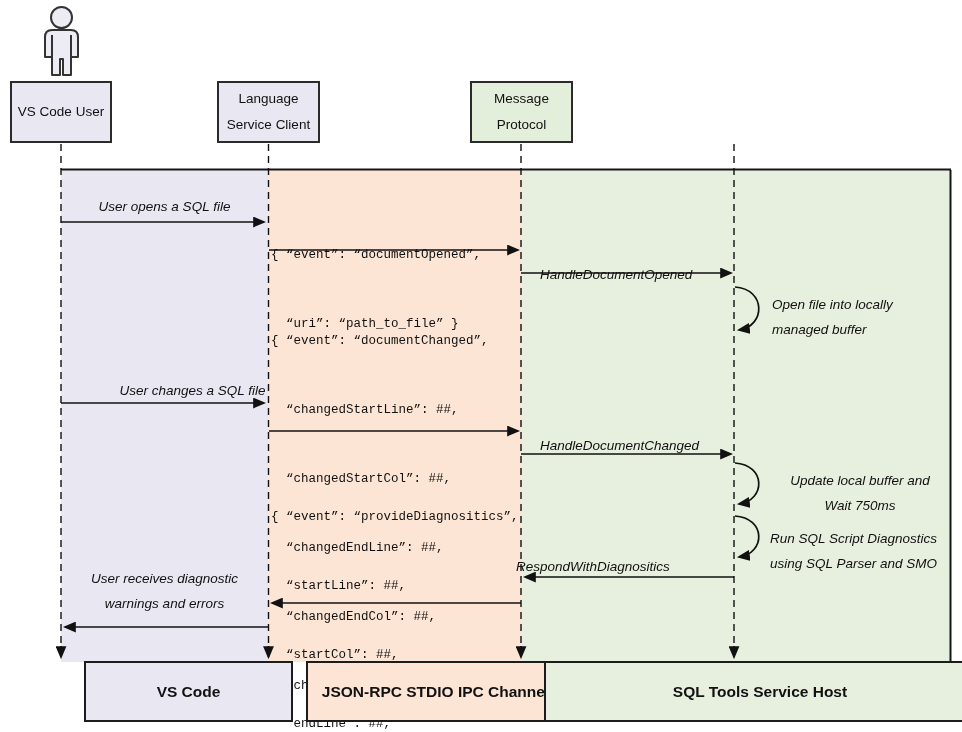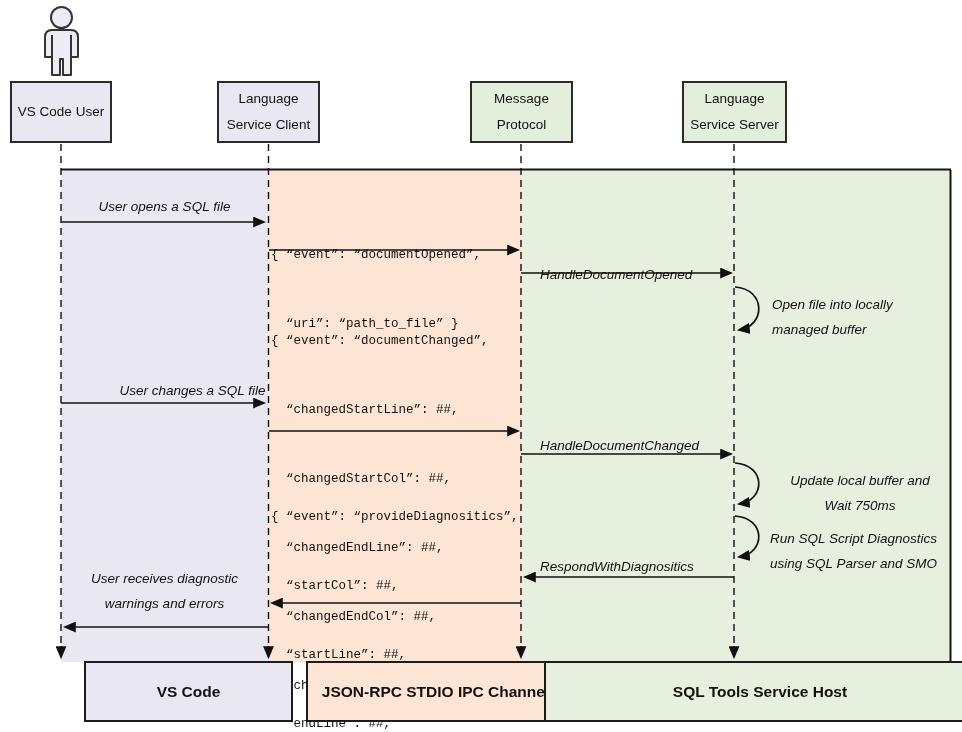--- a/index.html
+++ b/index.html
@@ -39,23 +39,20 @@
 
   <div class="pbox" style="left: 10px; width: 102px; background-color: rgb(233, 232, 242);">
     <span>VS Code User</span>
   </div>
   <div class="pbox" style="left: 217px; width: 103px; background-color: rgb(233, 232, 242);">
     <span>Language Service Client</span>
   </div>
   <div class="pbox" style="left: 470px; width: 103px; background-color: rgb(227, 239, 218);">
     <span>Message Protocol</span>
   </div>
-  <div class="pbox" style="left: 682px; width: 105px; background-color: rgb(227, 239, 218);">
-    <span>Language Service Server</span>
-  </div>
 
   <svg class="overlay" width="962" height="732" viewBox="0 0 962 732">
     <defs>
       <marker id="ah" viewBox="0 0 12 10" refX="10" refY="5" markerWidth="13" markerHeight="11" markerUnits="userSpaceOnUse" orient="auto">
           <path d="M0,0 L12,5 L0,10 Z" fill="#111"></path>
         </marker>
     </defs>
 
     <path class="frame" d="M61,169.5 H951"></path>
     <path class="frame" d="M950.5,170 V661"></path>
@@ -85,21 +82,21 @@
   </svg>
 
   <div class="msg ctr" style="top:200px;">User opens a SQL file</div>
   <div class="msg ctr" style="top:384px;padding-left:28px;">User changes a SQL file</div>
   <div class="msg2 ctr" style="top:566px;">
     <span>User receives diagnostic</span><br>
     <span>warnings and errors</span>
   </div>
   <div class="msg" style="left:540px;top:268px;">HandleDocumentOpened</div>
   <div class="msg" style="left:540px;top:439px;">HandleDocumentChanged</div>
-  <div class="msg" style="left:540px;top:560px;">RespondWithDiagnositics</div>
+  <div class="msg" style="left:516px;top:560px;">RespondWithDiagnositics</div>
 
   <div class="msg2" style="left:772px;top:292px;">
     <span>Open file into locally</span><br>
     <span>managed buffer</span>
   </div>
   <div class="msg2" style="left:765px;top:468px;width:190px;text-align:center;">
     <span>Update local buffer and</span><br>
     <span>Wait 750ms</span>
   </div>
   <div class="msg2" style="left:770px;top:526px;">
@@ -114,22 +111,22 @@
   <div class="jsonblk" style="top:284px;">
     <div>{ “event”: “documentChanged”,</div>
     <div>  “changedStartLine”: ##,</div>
     <div>  “changedStartCol”: ##,</div>
     <div>  “changedEndLine”: ##,</div>
     <div>  “changedEndCol”: ##,</div>
     <div>  “changedText”: “changed txt” }</div>
   </div>
   <div class="jsonblk" style="top:460px;">
     <div>{ “event”: “provideDiagnositics”,</div>
+    <div>  “startLine”: ##,</div>
     <div>  “startCol”: ##,</div>
-    <div>  “startLine”: ##,</div>
     <div>  “endLine”: ##,</div>
     
     
   </div>
 
   <div class="bbox" style="left: 60px; width: 209px; background-color: rgb(233, 232, 242);">
     <span>VS Code</span>
   </div>
   <div class="bbox" style="left: 282px; width: 259px; background-color: rgb(252, 229, 213);">
     <span>JSON-RPC STDIO IPC Channel</span>

